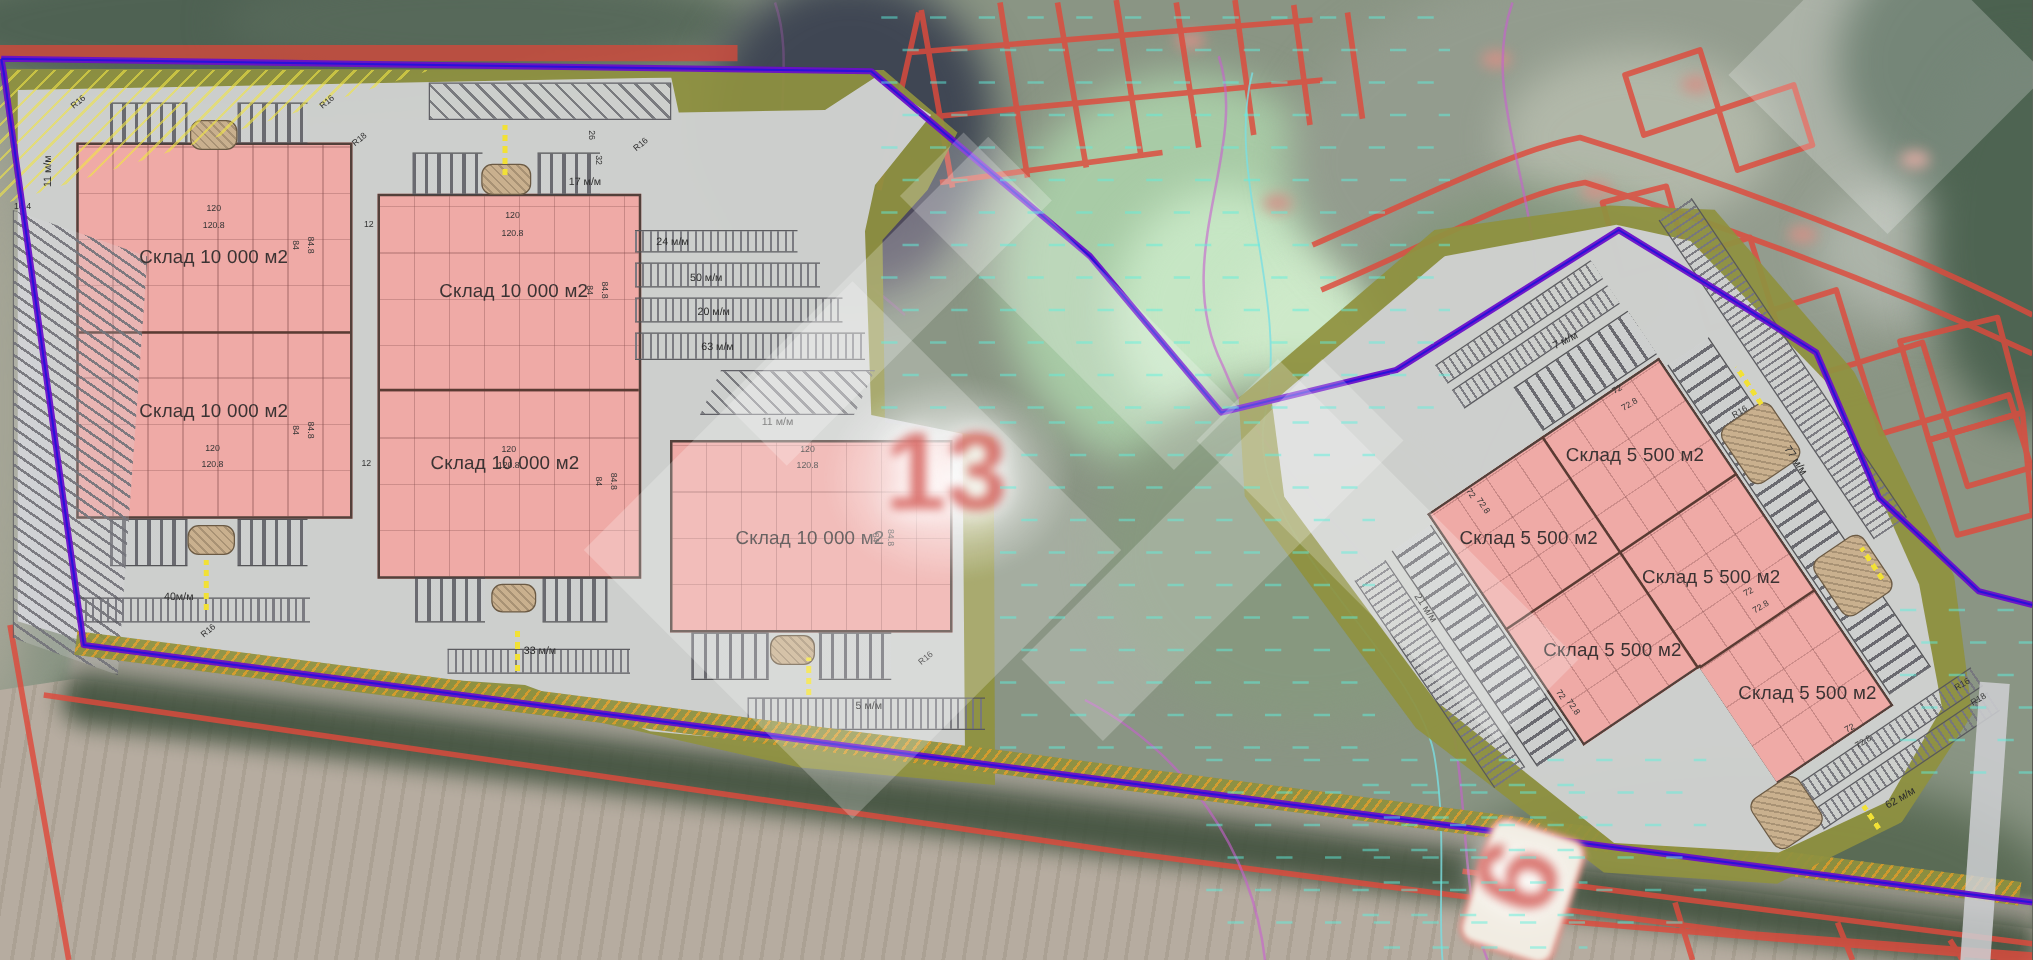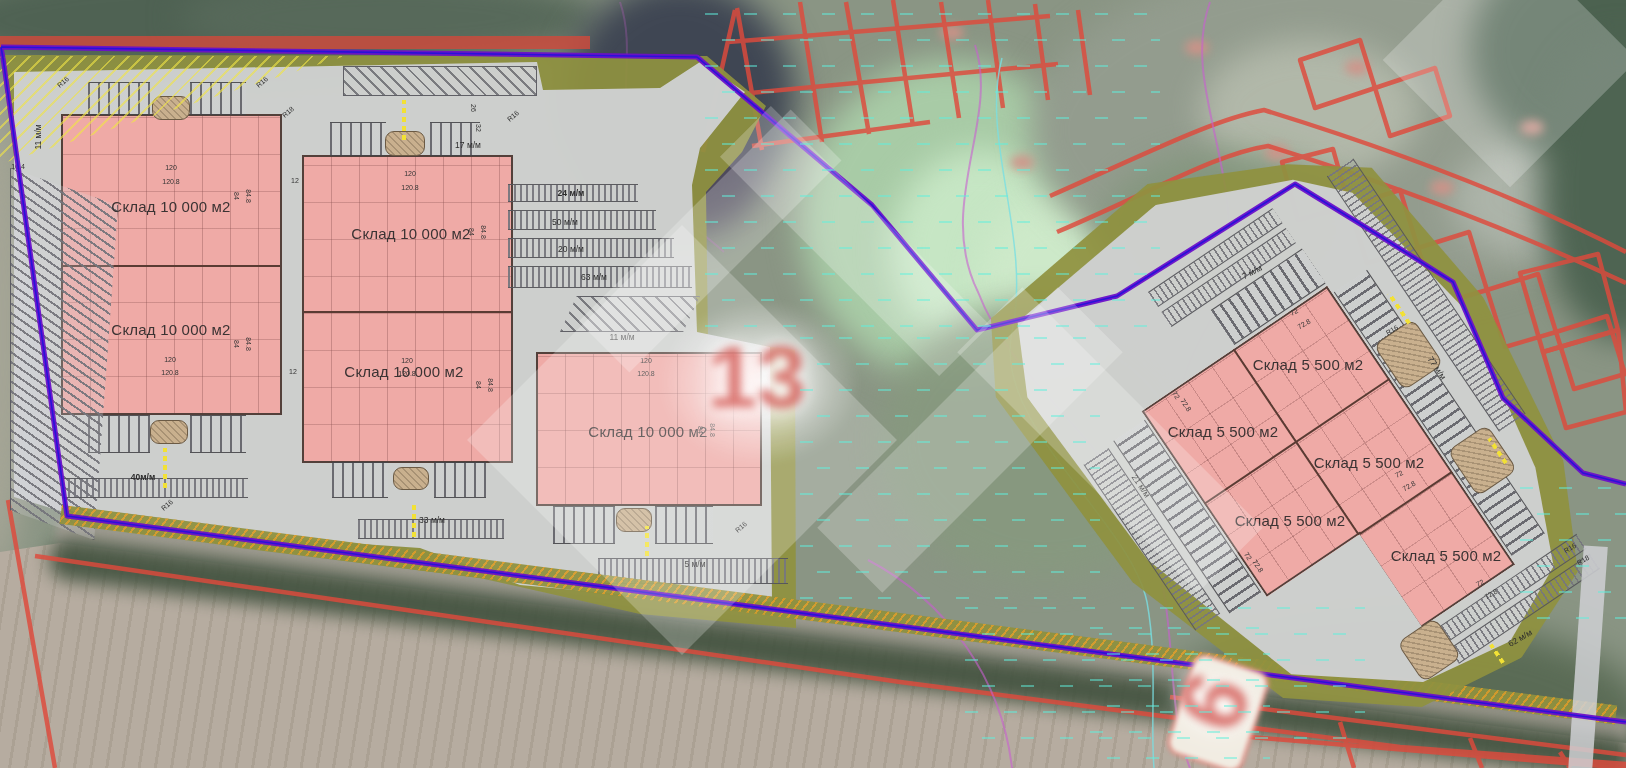--- a/index.html
+++ b/index.html
@@ -239,26 +239,26 @@
       <span class="lbl buildings" style="left: 171px; top: 329px; transform: translate(-50%, -50%);">Склад 10 000 м2</span>
       <span class="lbl buildings" style="left: 411px; top: 233px; transform: translate(-50%, -50%);">Склад 10 000 м2</span>
       <span class="lbl buildings" style="left: 404px; top: 371px; transform: translate(-50%, -50%);">Склад 10 000 м2</span>
       <span class="lbl buildings" style="left: 648px; top: 431px; transform: translate(-50%, -50%);">Склад 10 000 м2</span>
       <span class="lbl buildings" style="left: 1308px; top: 364px; transform: translate(-50%, -50%);">Склад 5 500 м2</span>
       <span class="lbl buildings" style="left: 1223px; top: 431px; transform: translate(-50%, -50%);">Склад 5 500 м2</span>
       <span class="lbl buildings" style="left: 1369px; top: 462px; transform: translate(-50%, -50%);">Склад 5 500 м2</span>
       <span class="lbl buildings" style="left: 1290px; top: 520px; transform: translate(-50%, -50%);">Склад 5 500 м2</span>
       <span class="lbl buildings" style="left: 1446px; top: 555px; transform: translate(-50%, -50%);">Склад 5 500 м2</span>
       <span class="lbl parking" style="left: 468px; top: 101px; transform: translate(-50%, -50%); margin-top: 44px;">17 м/м</span>
-      <span class="lbl parking" style="left: 571px; top: 193px; transform: translate(-50%, -50%); font-weight: bold;">24 м/м</span>
+      <span class="lbl parking" style="left: 538px; top: 193px; transform: translate(-50%, -50%);">24 м/м</span>
       <span class="lbl parking" style="left: 565px; top: 222px; transform: translate(-50%, -50%);">50 м/м</span>
       <span class="lbl parking" style="left: 571px; top: 249px; transform: translate(-50%, -50%);">20 м/м</span>
-      <span class="lbl parking" style="left: 594px; top: 277px; transform: translate(-50%, -50%); text-align: center;">63 м/м</span>
+      <span class="lbl parking" style="left: 574px; top: 277px; transform: translate(-50%, -50%); text-align: center;">63 м/м</span>
       <span class="lbl parking" style="left: 622px; top: 337px; transform: translate(-50%, -50%);">11 м/м</span>
-      <span class="lbl parking" style="left: 143px; top: 477px; transform: translate(-50%, -50%); font-weight: bold;">40м/м</span>
+      <span class="lbl parking" style="left: 143px; top: 477px; transform: translate(-50%, -50%);">40м/м</span>
       <span class="lbl parking" style="left: 432px; top: 520px; transform: translate(-50%, -50%);">33 м/м</span>
       <span class="lbl parking" style="left: 695px; top: 564px; transform: translate(-50%, -50%);">5 м/м</span>
       <span class="lbl parking" style="left: 38px; top: 137px; transform: translate(-50%, -50%) rotate(-90deg);">11 м/м</span>
       <span class="lbl parking" style="left: 1252px; top: 272px; transform: translate(-50%, -50%) rotate(-27deg);">7 м/м</span>
       <span class="lbl parking" style="left: 1437px; top: 368px; transform: translate(-50%, -50%) rotate(56deg);">77 м/м</span>
       <span class="lbl parking" style="left: 1141px; top: 486px; transform: translate(-50%, -50%) rotate(56deg);">21 м/м</span>
       <span class="lbl parking" style="left: 1520px; top: 638px; transform: translate(-50%, -50%) rotate(-30deg);">62 м/м</span>
       <span class="lbl dims" style="left: 171px; top: 167px; transform: translate(-50%, -50%);">120</span>
       <span class="lbl dims" style="left: 171px; top: 181px; transform: translate(-50%, -50%);">120.8</span>
       <span class="lbl dims" style="left: 410px; top: 173px; transform: translate(-50%, -50%);">120</span>

